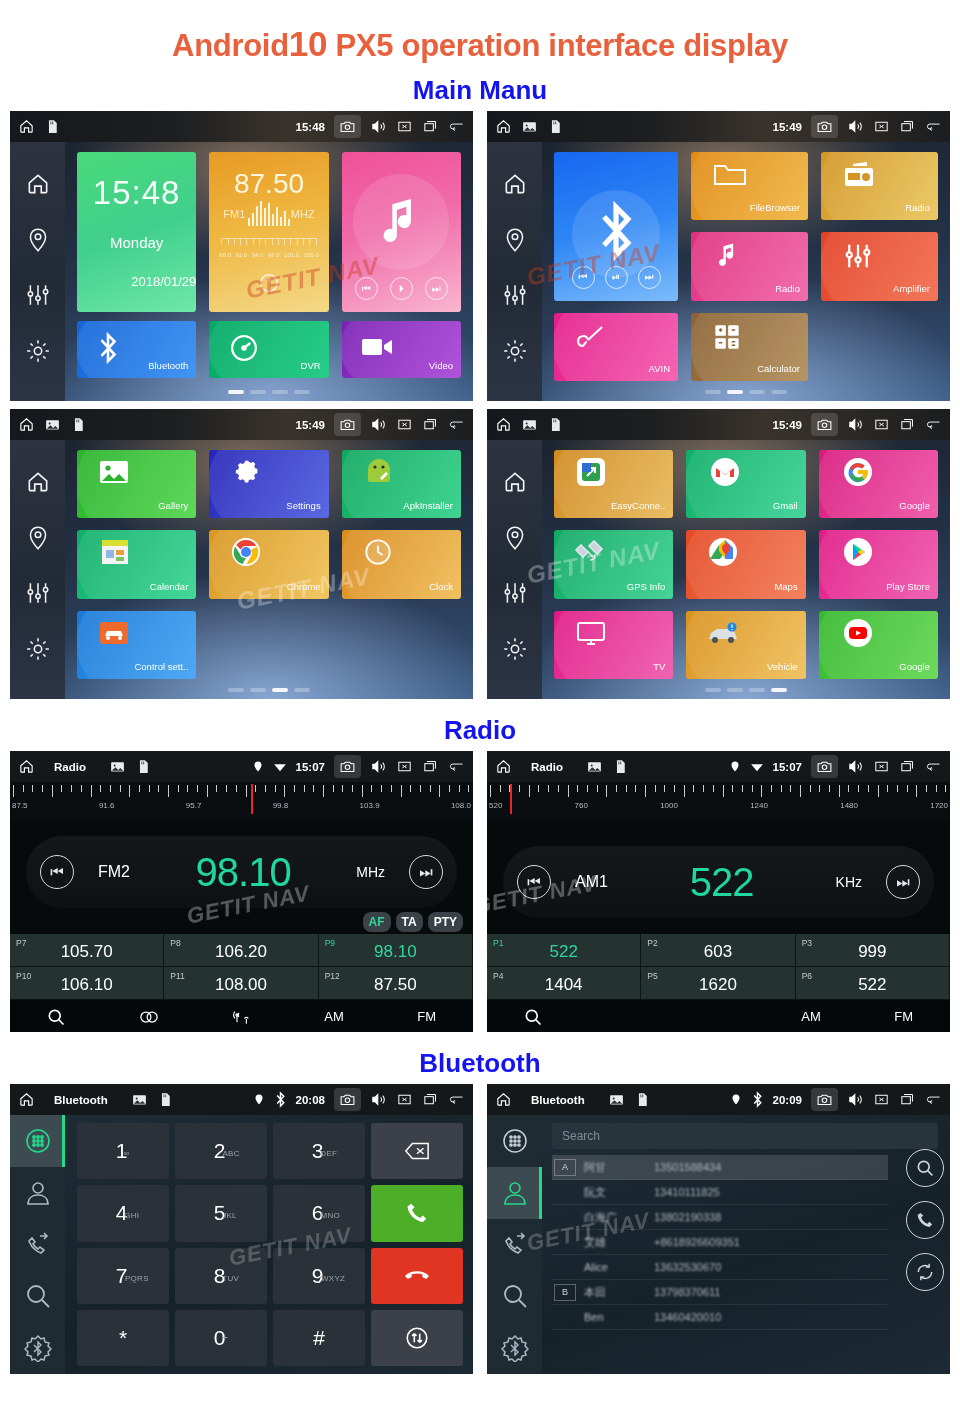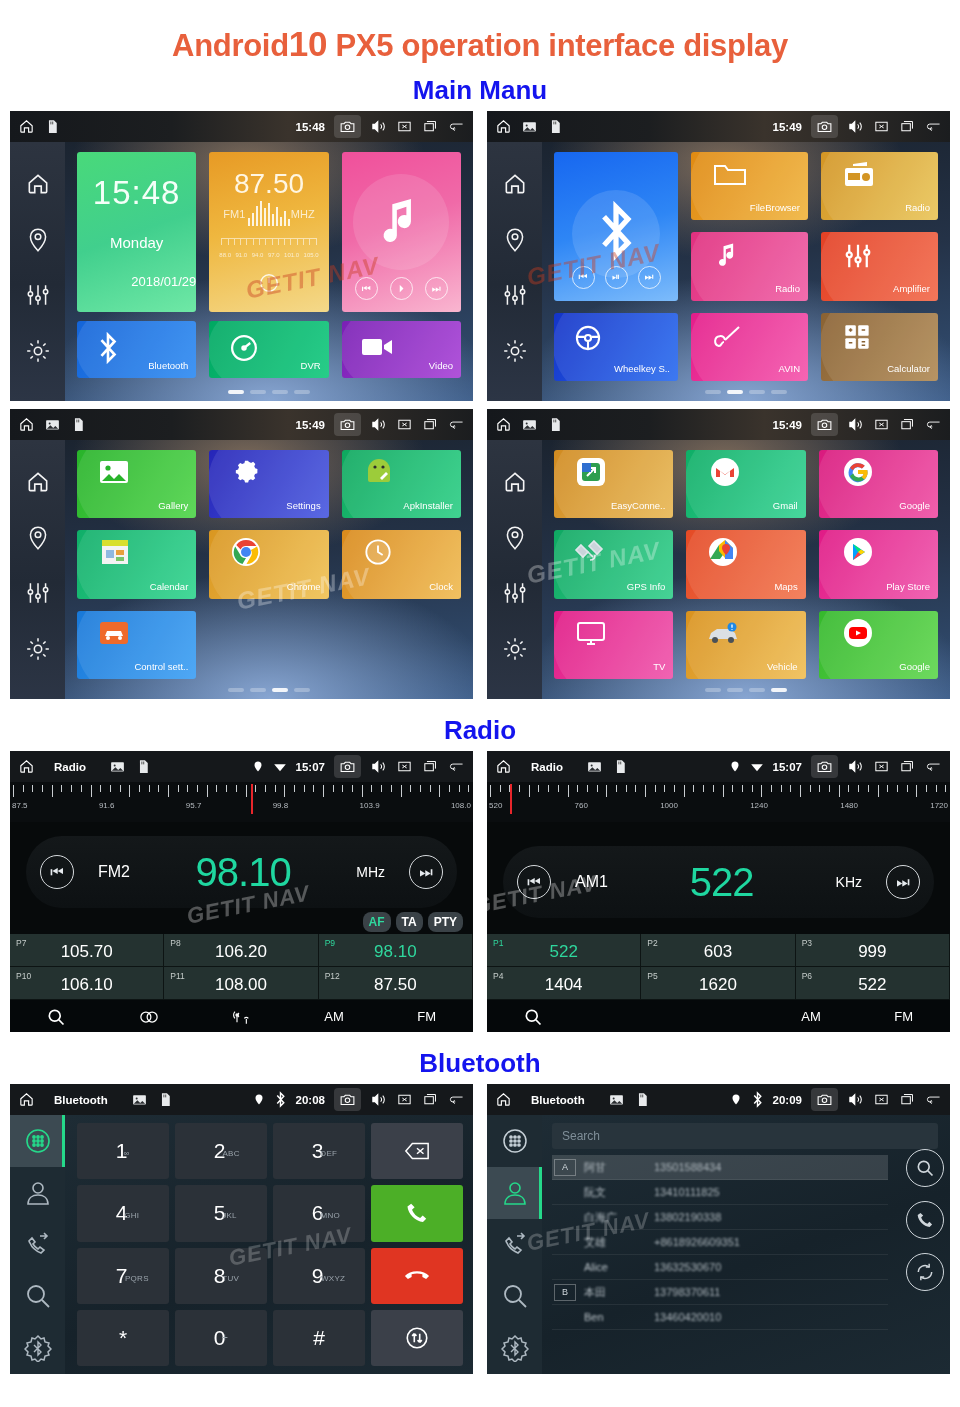--- a/index.html
+++ b/index.html
@@ -526,30 +526,20 @@
               <svg width="30" height="30" viewBox="0 0 24 24" fill="none" stroke="#fff" stroke-width="1.8">
                   <path d="M5 3v6M5 13v8M12 3v10M12 17v4M19 3v4M19 11v10"></path>
                   <circle cx="5" cy="11" r="2"></circle>
                   <circle cx="12" cy="15" r="2"></circle>
                   <circle cx="19" cy="9" r="2"></circle>
                 </svg>
             </span>
             <span class="lbl">Amplifier</span>
           </div>
 
-          <div class="tile" style="background:linear-gradient(120deg,#1434c8,#2a6cf0);">
-            <span class="ico" style="left:20px; top:11px;">
-              <svg width="28" height="28" viewBox="0 0 24 24" fill="none" stroke="#fff" stroke-width="1.8">
-                  <circle cx="12" cy="12" r="9.5"></circle>
-                  <circle cx="12" cy="12" r="2.6"></circle>
-                  <path d="M3 11h6M15 11h6M12 15v7"></path>
-                </svg>
-            </span>
-            <span class="lbl">Wheelkey S..</span>
-          </div>
 
           <div class="tile" style="background:linear-gradient(120deg,#e41d8a,#f456ac);">
             <span class="ico" style="left:22px; top:12px;">
               <svg width="30" height="26" viewBox="0 0 30 26" fill="none" stroke="#fff" stroke-width="2">
                   <path d="M26 2 12 15"></path>
                   <path d="M12 15a5 5 0 1 0-6 6c3 0 2-4 5-4"></path>
                 </svg>
             </span>
             <span class="lbl">AVIN</span>
           </div>

